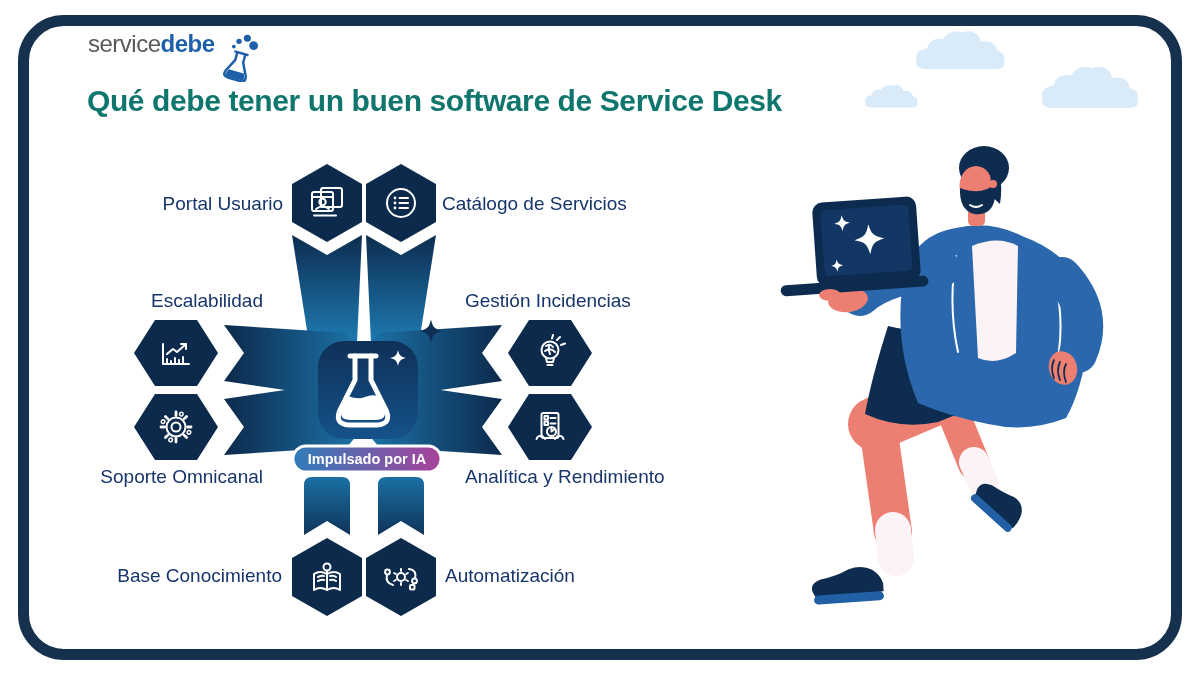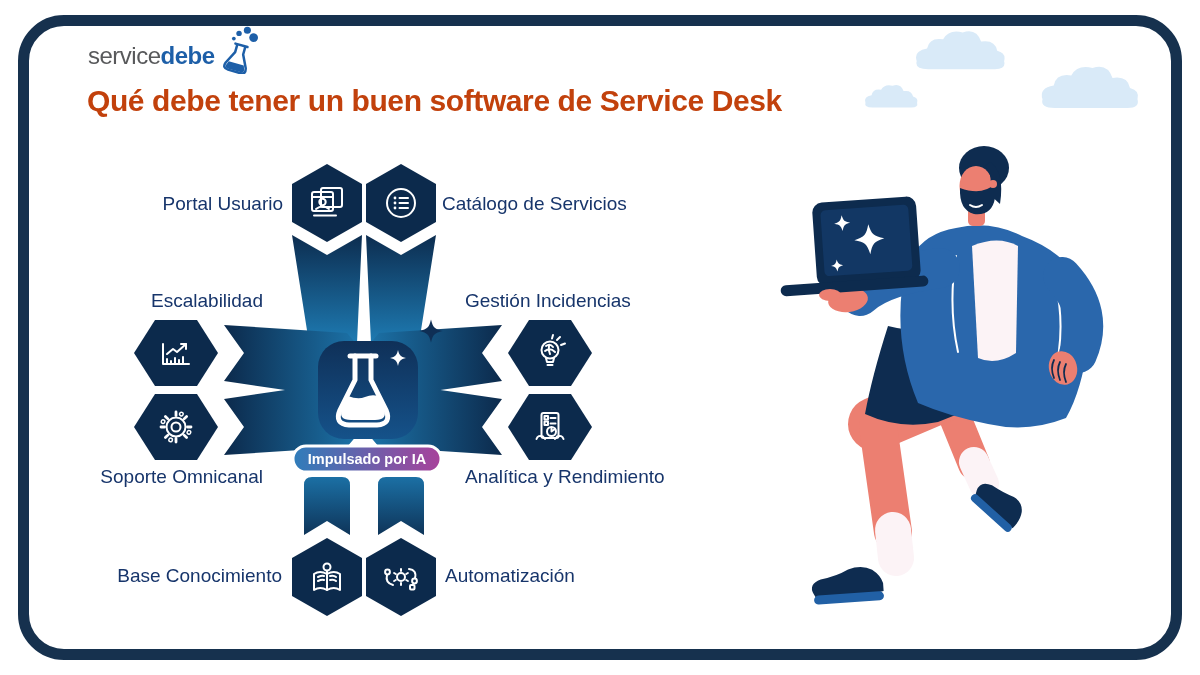--- a/index.html
+++ b/index.html
@@ -1,25 +1,25 @@
 <!DOCTYPE html>
 <html><head>
 <meta charset="utf-8">
 <style>
   html,body{margin:0;padding:0;background:#ffffff;}
   .stage{position:relative;width:1200px;height:675px;background:#ffffff;overflow:hidden;
          font-family:"Liberation Sans", sans-serif;}
   .card{position:absolute;left:18px;top:15px;width:1164px;height:645px;
         background:#ffffff;border:11px solid #16314e;border-radius:46px;box-sizing:border-box;}
-  .logo{position:absolute;left:88px;top:24px;display:flex;align-items:flex-end;line-height:1;}
+  .logo{position:absolute;left:88px;top:32px;display:flex;align-items:flex-start;line-height:1;}
   .logo .service{font-size:24px;color:#58595b;letter-spacing:-0.5px;}
   .logo .tonic{font-size:24px;font-weight:bold;color:#1d5fa8;letter-spacing:-0.5px;}
   .logo svg{margin-left:2px;margin-bottom:-6px;}
   .title{position:absolute;left:87px;top:84px;font-size:30px;font-weight:bold;
-         color:#c2410c;letter-spacing:-0.4px;}
+         color:#0f766e;letter-spacing:-0.4px;}
   .diagram-svg{position:absolute;left:85px;top:145px;}
   .clouds-svg{position:absolute;left:860px;top:30px;}
   .person-svg{position:absolute;left:760px;top:128px;}
   .lbl{font-family:"Liberation Sans",sans-serif;font-size:19px;fill:#17356b;}
   .badge-lbl{font-family:"Liberation Sans",sans-serif;font-size:14.5px;font-weight:bold;fill:#ffffff;}
   .ic{stroke:#ffffff;fill:none;stroke-width:2;stroke-linecap:round;stroke-linejoin:round;}
 </style>
 </head>
 <body>
 

